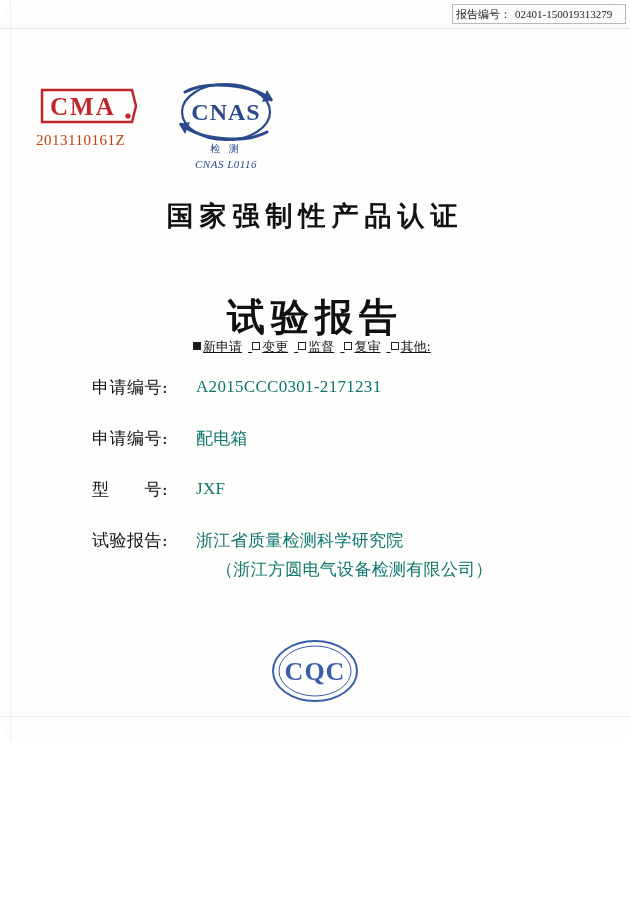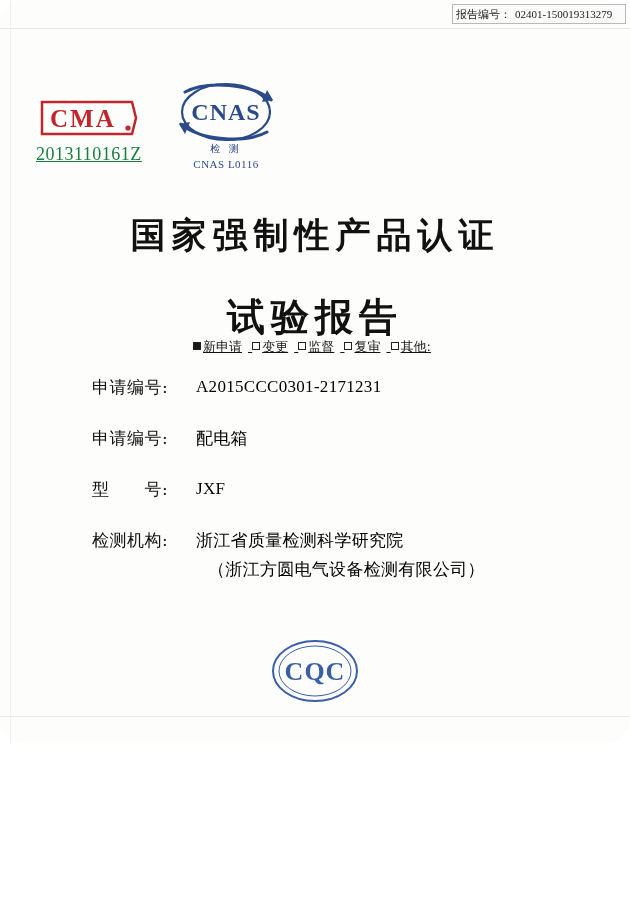--- a/index.html
+++ b/index.html
@@ -60,36 +60,35 @@
     position: absolute;
     left: 10px; top: 0; bottom: 0;
     width: 1px;
     background: #f0f0f0;
   }
 
   
   .cma-block {
     position: absolute;
     left: 36px;
-    top: 98px;
+    top: 86px;
     width: 130px;
   }
   .cma-mark {
     position: relative;
     width: 106px;
     height: 40px;
   }
   .cma-mark svg { display:block; }
   .cma-code {
     margin-top: 6px;
-    font-size: 18px;
-    color: #15803d;
+    font-size: 15px;
+    color: #c2410c;
     letter-spacing: 0.5px;
     font-family: "Liberation Serif", serif;
-    text-decoration: underline;
   }
 
   
   .cnas-block {
     position: absolute;
     left: 166px;
     top: 78px;
     width: 120px;
     text-align: center;
   }
@@ -97,34 +96,35 @@
     font-size: 10px;
     color: #2b4a8b;
     letter-spacing: 3px;
     margin-top: -14px;
   }
   .cnas-code {
     font-size: 11px;
     color: #2b4a8b;
     letter-spacing: 0.5px;
     margin-top: 2px;
+    font-style: italic;
   }
 
   
   .title1, .title2 {
     position: absolute;
     left: 0; right: 0;
     text-align: center;
     font-family: "DejaVu Serif", "Liberation Serif", serif;
     font-weight: bold;
     color: #111;
   }
   .title1 {
-    top: 212px;
-    font-size: 35px;
+    top: 198px;
+    font-size: 27px;
     letter-spacing: 6px;
   }
   .title2 {
     top: 292px;
     font-size: 38px;
     letter-spacing: 6px;
   }
 
   
   .check-row {
@@ -169,30 +169,30 @@
   }
   .field-label {
     width: 104px;
     flex: 0 0 104px;
     font-family: "DejaVu Serif", "Liberation Serif", serif;
     color: #111;
     letter-spacing: 0.5px;
   }
   .field-value {
     font-family: "Liberation Serif", "DejaVu Serif", serif;
-    color: #000000;
+    color: #0f766e;
     letter-spacing: 0.3px;
   }
   .field-value.cjk {
     font-family: "DejaVu Serif", "Liberation Serif", serif;
   }
   .field-value .line2 {
     display: block;
     margin-top: 6px;
-    margin-left: 12px;
+    margin-left: 20px;
     text-align: center;
   }
 
   
   .cqc-seal {
     position: absolute;
     left: 50%;
     top: 638px;
     transform: translateX(-50%);
     width: 90px;
@@ -261,21 +261,21 @@
       <div class="field-label">申请编号:</div>
       <div class="field-value cjk">配电箱</div>
     </div>
 
     <div class="field-row">
       <div class="field-label">型　　号:</div>
       <div class="field-value">JXF</div>
     </div>
 
     <div class="field-row">
-      <div class="field-label">检测机构:</div>
+      <div class="field-label">试验报告:</div>
       <div class="field-value cjk">
         <span>浙江省质量检测科学研究院</span>
         <span class="line2">（浙江方圆电气设备检测有限公司）</span>
       </div>
     </div>
 
   </div>
 
   <div class="cqc-seal">
     <svg width="90" height="66" viewBox="0 0 90 66" xmlns="http://www.w3.org/2000/svg">

